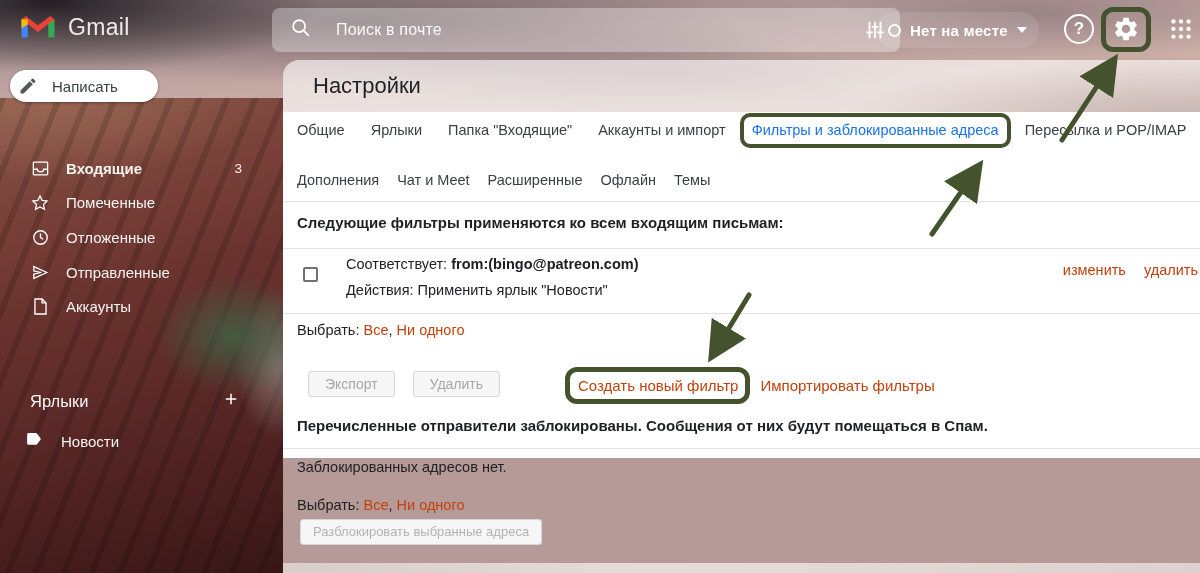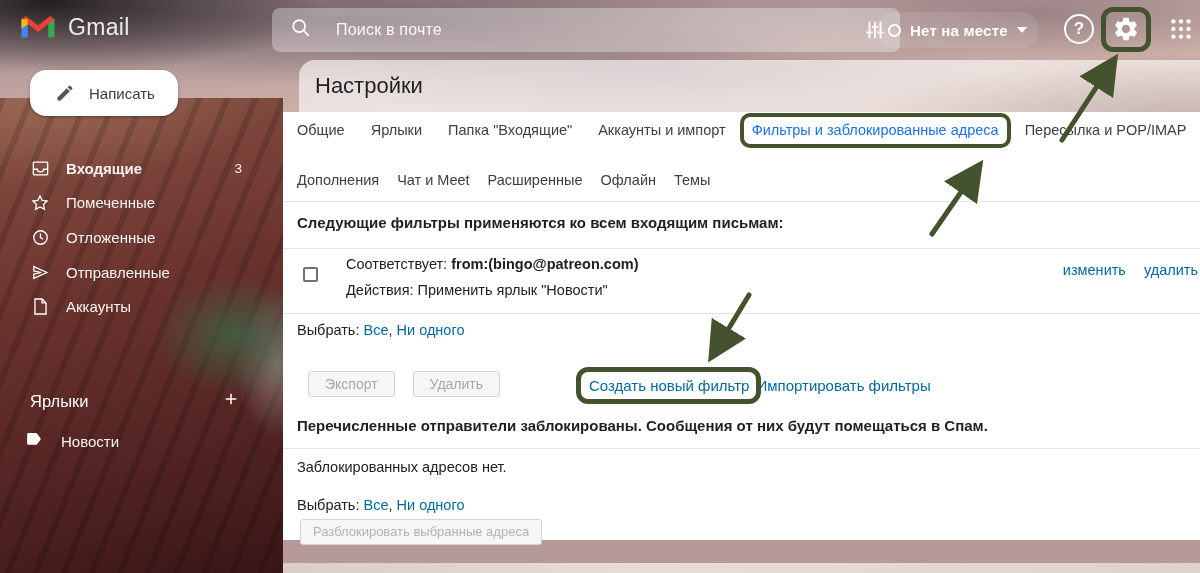--- a/index.html
+++ b/index.html
@@ -46,78 +46,78 @@
   .gear-btn { position:absolute; left:1112px; top:15px; width:28px; height:28px; z-index:3; }
   .gear-btn::after { content:""; position:absolute; left:-11px; right:-11px; top:-8px; bottom:-9px;
     border:5px solid #44522e; border-radius:12px; }
   .apps-btn { position:absolute; left:1168px; top:16px; width:26px; height:26px; z-index:2; }
 
   
   .logo { position:absolute; left:20px; top:12px; z-index:2; display:flex; align-items:center; gap:12px; }
   .logo-text { color:#eceaea; font-size:23px; letter-spacing:.3px; }
 
   
-  .compose { position:absolute; left:10px; top:70px; width:148px; height:46px; z-index:2;
+  .compose { position:absolute; left:10px; top:70px; width:148px; height:32px; z-index:2;
     background:#fff; border-radius:16px; box-shadow:0 1px 3px rgba(0,0,0,.35);
-    display:flex; align-items:center; gap:14px; padding-left:25px;margin-left:20px; }
+    display:flex; align-items:center; gap:14px; padding-left:8px; }
   .compose-label { font-size:15px; font-weight:500; color:#3c4043; }
 
   .nav { position:absolute; left:0; top:151px; width:270px; z-index:2; }
   .nav-row { height:34.6px; display:flex; align-items:center; padding:0 28px 0 30px; color:#f6f3f1; font-size:15px; }
   .nav-row .ic { width:20px; display:flex; justify-content:center; }
   .nav-row .lbl { margin-left:16px; }
   .nav-row .cnt { margin-left:auto; font-size:13.5px; }
   .nav-row.sel .lbl { font-weight:700; }
 
   .labels-head { position:absolute; left:0; top:386px; width:256px; z-index:2;
     display:flex; align-items:center; padding:0 16px 0 30px; height:30px; }
   .labels-head .lbl { color:#fbf9f8; font-size:16.5px; font-weight:500; }
   .labels-head .plus { margin-left:auto; }
   .label-row { position:absolute; left:0; top:424px; width:256px; height:34px; z-index:2;
     display:flex; align-items:center; padding-left:26px; }
   .label-row .lbl { margin-left:17px; color:#f6f3f1; font-size:15px; }
 
   
-  .title-strip { position:absolute; left:299px; right:0; top:60px; height:52px; z-index:1;
+  .title-strip { position:absolute; left:283px; right:0; top:60px; height:52px; z-index:1;
     background:rgba(255,255,255,.62); border-top-left-radius:16px;
-    display:flex; align-items:center; padding-left:16px; }
+    display:flex; align-items:center; padding-left:30px; }
   .page-title { font-size:22px; color:#1f2023; }
-  .content { position:absolute; left:283px; right:0; top:112px; height:428px; background:#fff; z-index:1; }
+  .content { position:absolute; left:283px; right:0; top:112px; height:346px; background:#fff; z-index:1; }
 
   .tabs1 { position:absolute; left:14px; top:10px; display:flex; gap:26px; white-space:nowrap; }
   .tabs2 { position:absolute; left:14px; top:60px; display:flex; gap:18px; white-space:nowrap; }
   .tab { font-size:14.5px; color:#3c4043; cursor:pointer; }
   .tab-active { color:#1a73e8; position:relative; }
   .tab-active::after { content:""; position:absolute; left:-12px; right:-12px; top:-9px; bottom:-10px;
     border:4px solid #44522e; border-radius:10px; }
 
   .divider { position:absolute; left:0; right:0; height:1px; background:#e3e3e3; }
   .d1 { top:89px; } .d2 { top:136px; } .d3 { top:201px; } .d4 { top:336px; }
 
   .bold-line { position:absolute; left:14px; font-size:15px; font-weight:700; color:#1f2023; }
   .intro1 { top:102px; } .intro2 { top:305px; }
 
   .checkbox { position:absolute; left:20px; top:155px; width:15px; height:15px;
     border:2px solid #717171; border-radius:2px; background:#fff; }
   .filter-line1 { position:absolute; left:63px; top:144px; font-size:14.5px; color:#202124; }
   .filter-line1 b { font-weight:700; }
   .filter-line2 { position:absolute; left:63px; top:170px; font-size:14.5px; color:#202124; }
   .row-links { position:absolute; right:2px; top:150px; display:flex; gap:18px; }
-  a.lnk { color:#0369a1; text-decoration:none; font-size:14.5px; cursor:pointer;text-align:right; }
+  a.lnk { color:#c2410c; text-decoration:none; font-size:14.5px; cursor:pointer;text-align:right; }
 
   .select-line { position:absolute; left:14px; font-size:14.5px; color:#202124; }
   .sel1 { top:210px; } .sel2 { top:385px; }
 
   .btn-row { position:absolute; left:25px; top:230px; display:flex; gap:18px;margin-top:29px; }
   .gbtn { height:26px; line-height:24px; padding:0 16px; background:#f6f6f6; border:1px solid #d5d5d5;
     border-radius:3px; color:#a8a8a8; font-size:14px; }
   .unblock { position:absolute; left:17px; top:407px; height:26px; line-height:24px; padding:0 12px;
     background:#f6f6f6; border:1px solid #d5d5d5; border-radius:3px; color:#b3b3b3; font-size:13px; }
 
-  .create-row { position:absolute; left:306px; top:265px; display:flex; gap:7px; white-space:nowrap; }
+  .create-row { position:absolute; left:295px; top:265px; display:flex; gap:22px; white-space:nowrap; }
   .create-row a { font-size:15px; }
   .create-link { position:relative; }
   .create-link::after { content:""; position:absolute; left:-13px; right:-12px; top:-10px; bottom:-10px;
     border:5px solid #44522e; border-radius:12px; }
   .empty-line { position:absolute; left:14px; top:347px; font-size:14.5px; color:#202124; }
 
   .arrows { position:absolute; left:0; top:0; width:1200px; height:573px; z-index:6; pointer-events:none; }
 </style>
 </head>
 <body>

